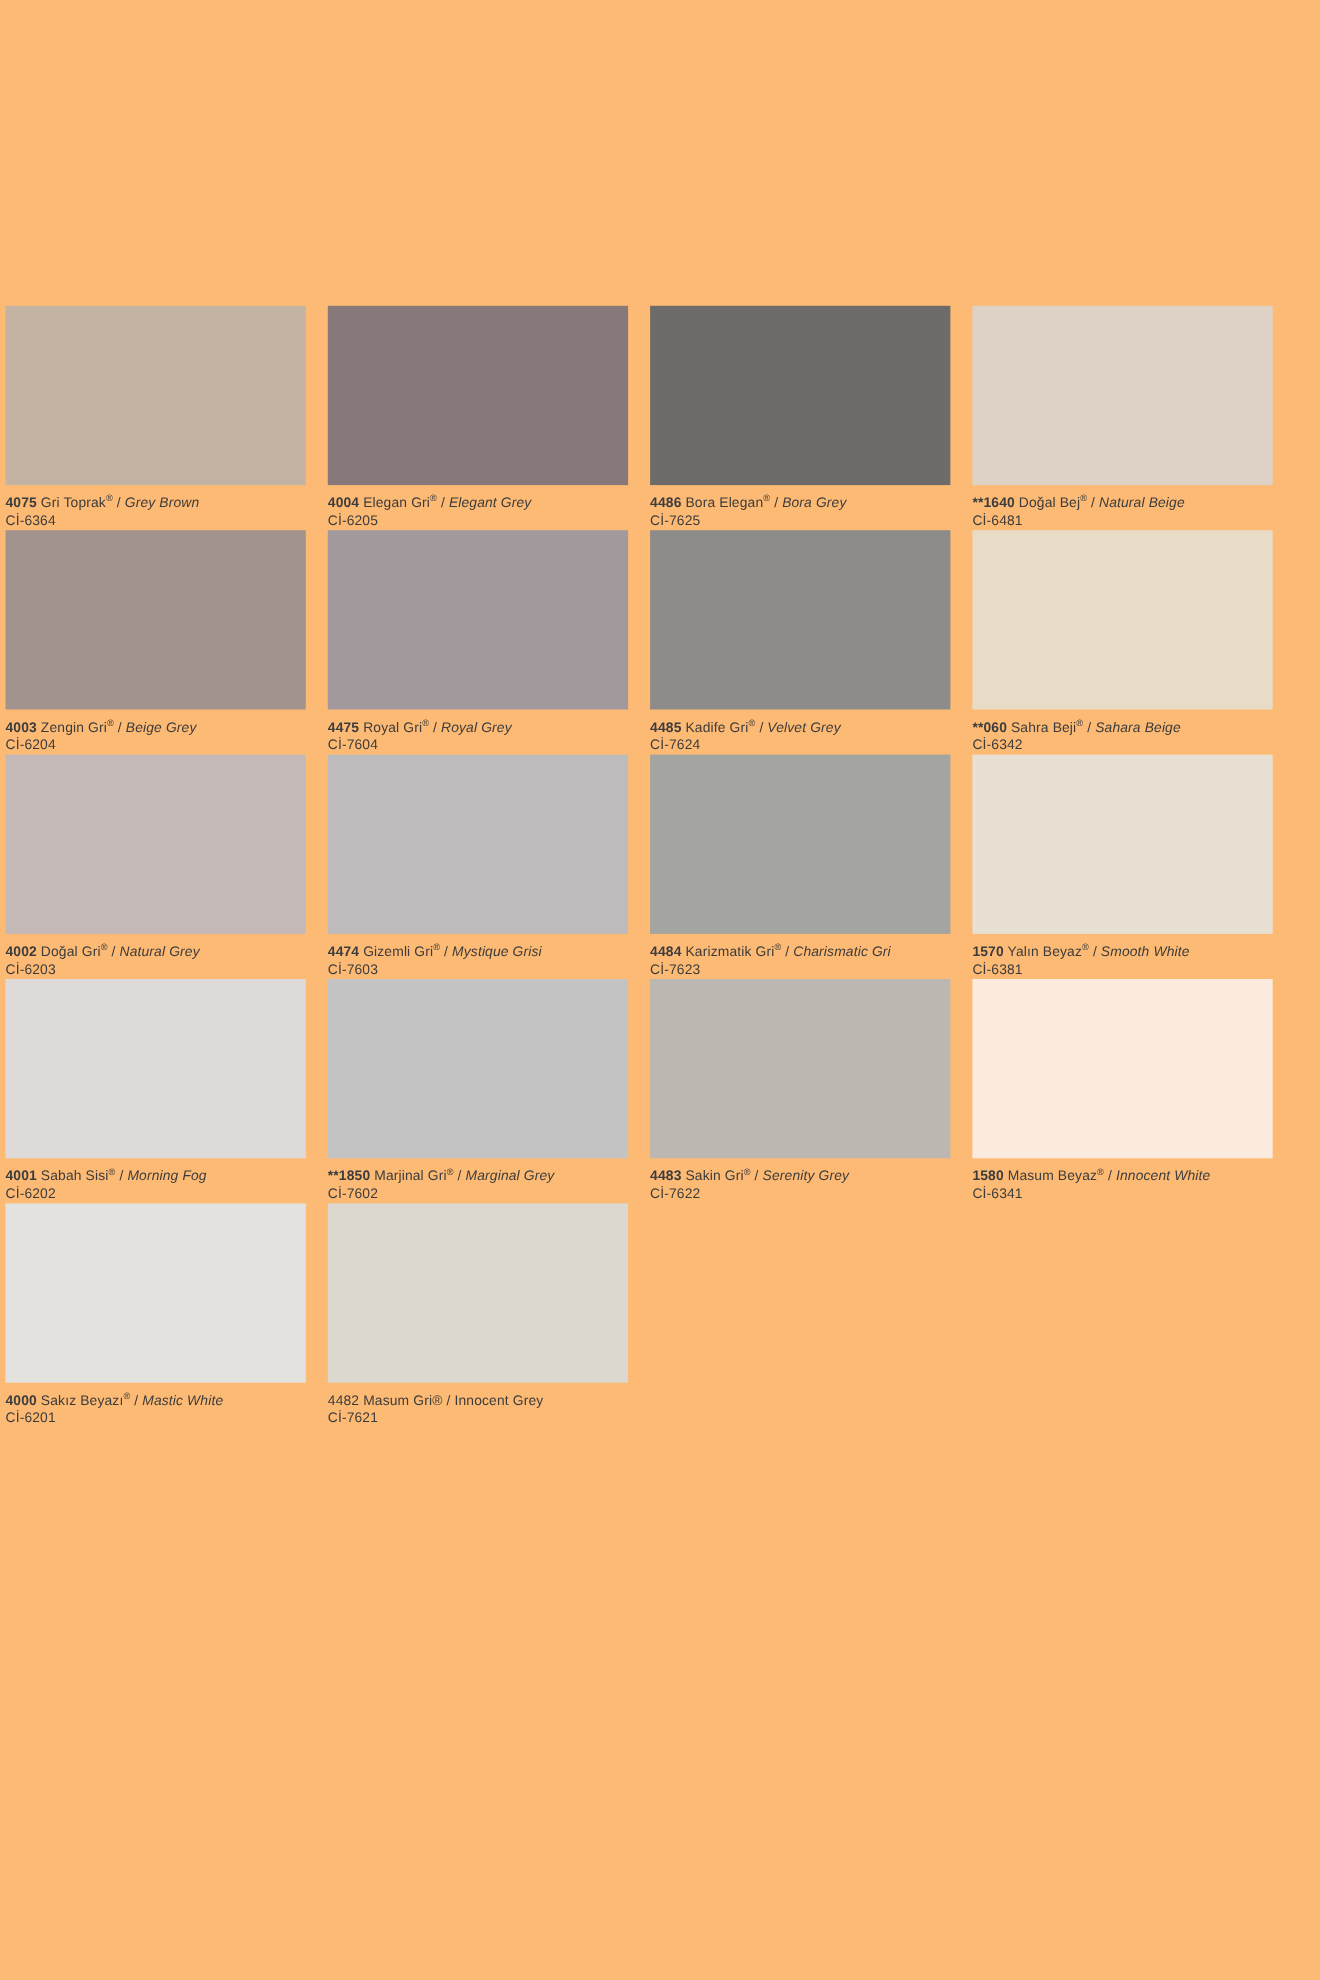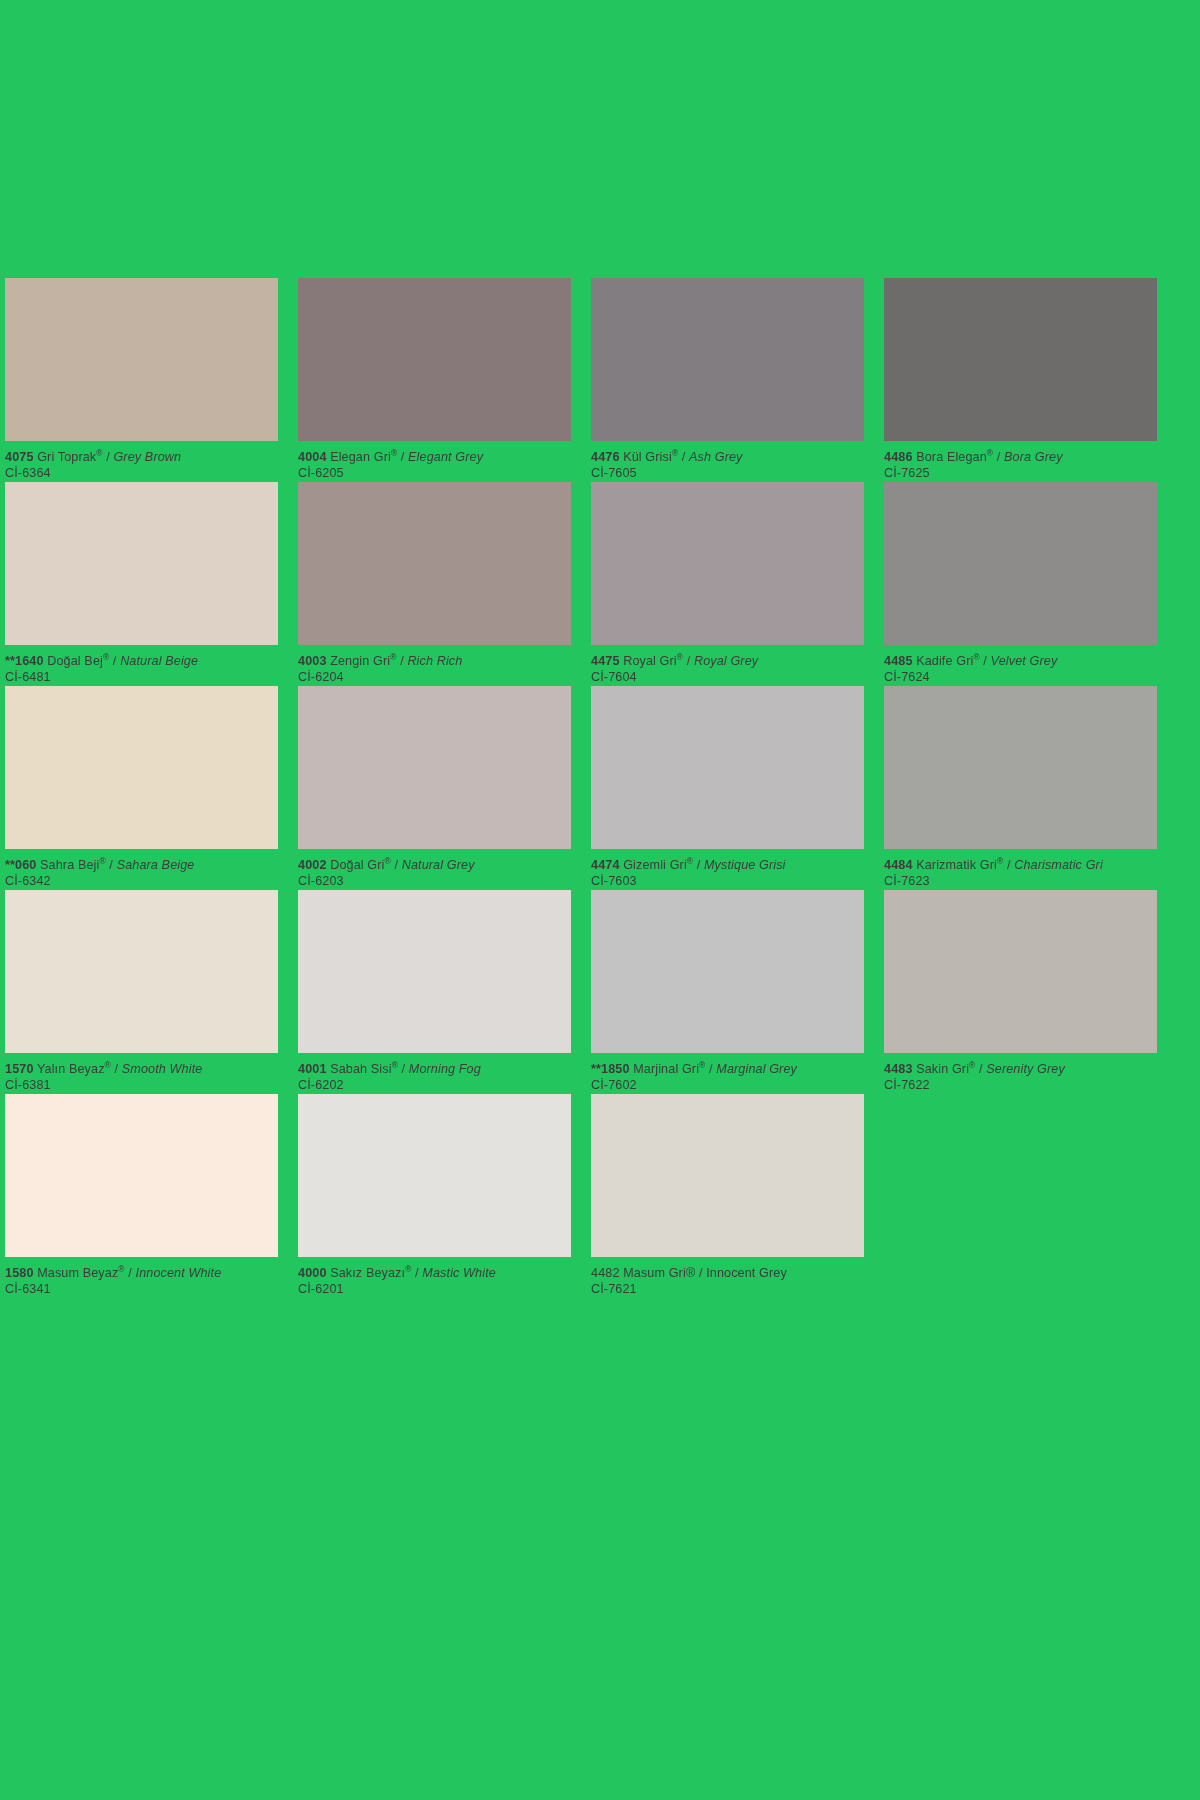--- a/index.html
+++ b/index.html
@@ -13,21 +13,21 @@
     height: 1800px;
     font-family: "Liberation Sans", sans-serif;
     color: #3b3b3b;
     -webkit-font-smoothing: antialiased;
   }
 
   .page {
     position: relative;
     width: 1200px;
     height: 1800px;
-    background: #22c55e;
+    background: #fdba74;
     box-sizing: border-box;
     overflow: hidden;
   }
 
   
   .swatch-grid {
     position: absolute;
     left: 5px;
     top: 278px;
     width: 1140px;
@@ -101,44 +101,37 @@
         </div>
       </div>
       <div class="swatch-cell">
         <div class="swatch-chip" style="background: rgb(135, 120, 122);"></div>
         <div class="swatch-caption">
           <div class="caption-line1"><span class="code-num">4004</span> <span class="name-tr">Elegan Gri</span><span class="reg">®</span> / <span class="name-en">Elegant Grey</span></div>
           <div class="caption-line2">Cİ-6205</div>
         </div>
       </div>
       <div class="swatch-cell">
-        <div class="swatch-chip" style="background: rgb(130, 125, 129);"></div>
-        <div class="swatch-caption">
-          <div class="caption-line1"><span class="code-num">4476</span> <span class="name-tr">Kül Grisi</span><span class="reg">®</span> / <span class="name-en">Ash Grey</span></div>
-          <div class="caption-line2">Cİ-7605</div>
-        </div>
-      </div>
-      <div class="swatch-cell">
         <div class="swatch-chip" style="background: rgb(110, 108, 107);"></div>
         <div class="swatch-caption">
           <div class="caption-line1"><span class="code-num">4486</span> <span class="name-tr">Bora Elegan</span><span class="reg">®</span> / <span class="name-en">Bora Grey</span></div>
           <div class="caption-line2">Cİ-7625</div>
         </div>
       </div>
       <div class="swatch-cell">
         <div class="swatch-chip" style="background: rgb(222, 210, 198);"></div>
         <div class="swatch-caption">
           <div class="caption-line1"><span class="code-num">**1640</span> <span class="name-tr">Doğal Bej</span><span class="reg">®</span> / <span class="name-en">Natural Beige</span></div>
           <div class="caption-line2">Cİ-6481</div>
         </div>
       </div>
       <div class="swatch-cell">
         <div class="swatch-chip" style="background: rgb(162, 147, 143);"></div>
         <div class="swatch-caption">
-          <div class="caption-line1"><span class="code-num">4003</span> <span class="name-tr">Zengin Gri</span><span class="reg">®</span> / <span class="name-en">Rich Rich</span></div>
+          <div class="caption-line1"><span class="code-num">4003</span> <span class="name-tr">Zengin Gri</span><span class="reg">®</span> / <span class="name-en">Beige Grey</span></div>
           <div class="caption-line2">Cİ-6204</div>
         </div>
       </div>
       <div class="swatch-cell">
         <div class="swatch-chip" style="background: rgb(162, 153, 156);"></div>
         <div class="swatch-caption">
           <div class="caption-line1"><span class="code-num">4475</span> <span class="name-tr">Royal Gri</span><span class="reg">®</span> / <span class="name-en">Royal Grey</span></div>
           <div class="caption-line2">Cİ-7604</div>
         </div>
       </div>

